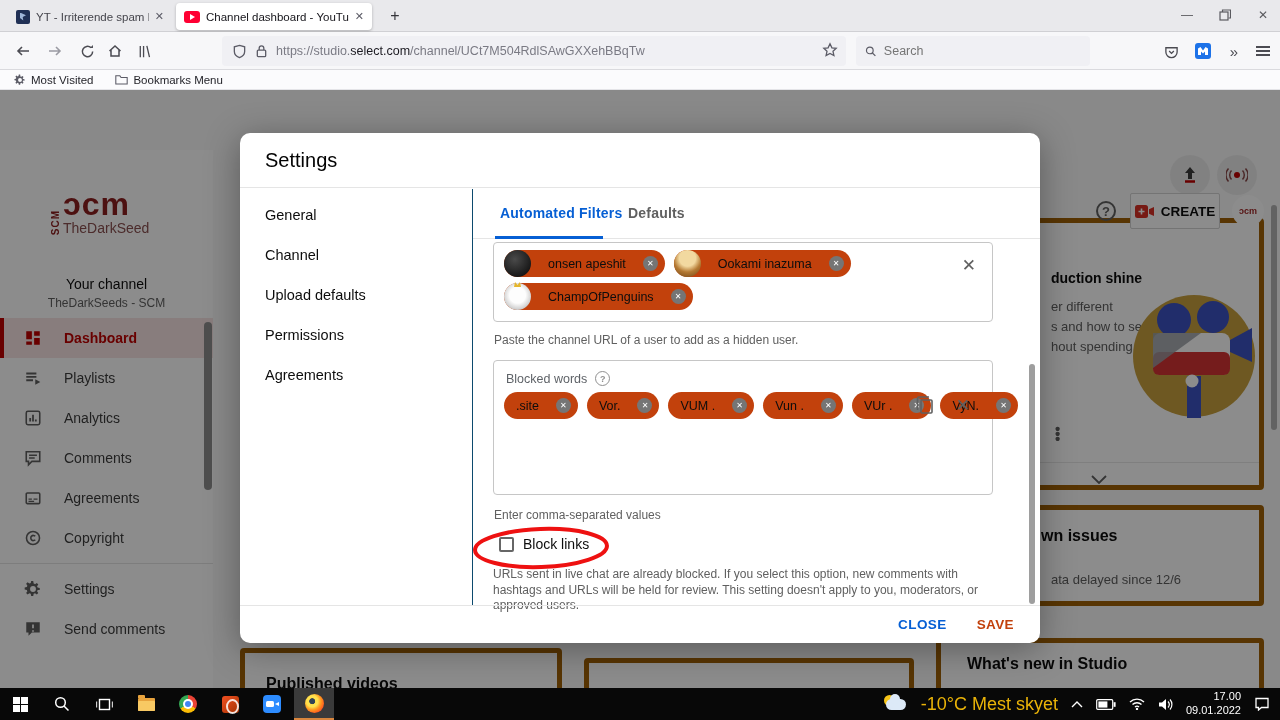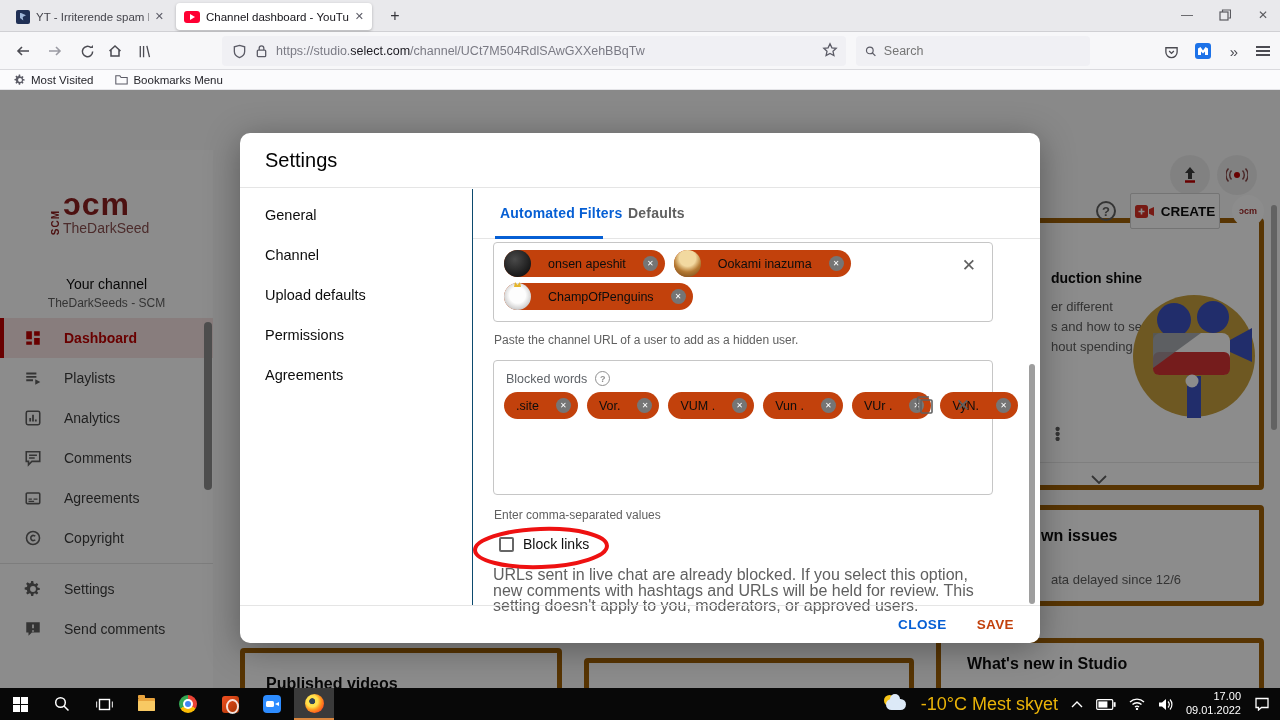--- a/index.html
+++ b/index.html
@@ -112,21 +112,21 @@
   .bw-label{display:flex;align-items:center;gap:8px;font-size:12.5px;color:#5f6368;margin:8px 0 2px 2px}
   .q-circ{width:15px;height:15px;border:1.5px solid #909090;border-radius:50%;color:#909090;font-size:9px;font-weight:bold;display:flex;align-items:center;justify-content:center}
   .q-circ:before{content:"?"}
   .copy-ic{position:absolute;right:58px;top:34px;color:#606060}
   .bw-clear{position:absolute;right:22px;top:36px}
   .hu-clear{position:absolute;right:16px;top:14px}
   .cb-row{position:absolute;left:26px;top:296px;display:flex;align-items:center;gap:9px}
   .cbox{width:15px;height:15px;border:2px solid #666;border-radius:2px;background:#fff}
   .cb-label{font-size:14px;color:#0d0d0d}
   .red-ellipse{position:absolute;left:-2px;top:284px;pointer-events:none}
-  .desc{position:absolute;left:20px;top:327px;width:507px;font-size:16px;line-height:15.5px;color:#606060}
+  .desc{position:absolute;left:20px;top:327px;width:507px;font-size:12px;line-height:15.5px;color:#606060}
   .dlg-foot{position:absolute;left:0;top:472px;width:800px;height:38px;border-top:1px solid #e5e5e5;display:flex;align-items:center;justify-content:flex-end;gap:30px;padding-right:26px}
   .btn-txt{border:none;background:none;font-family:inherit;font-size:13.5px;font-weight:bold;letter-spacing:.4px}
   .btn-close{color:#065fd4}
   .btn-save{color:#c2410c}
   .dlg-scrollbar{position:absolute;right:5px;top:231px;width:6px;height:240px;background:#9e9e9e;border-radius:3px}
 
   
   .taskbar{position:absolute;left:0;top:688px;width:1280px;height:32px;background:#080808;z-index:40;color:#fff}
   .tb-ic{position:absolute;top:0;width:40px;height:32px;display:flex;align-items:center;justify-content:center}
   .win-logo{width:15px;height:15px;display:grid;grid-template-columns:7px 7px;grid-template-rows:7px 7px;gap:1px}

